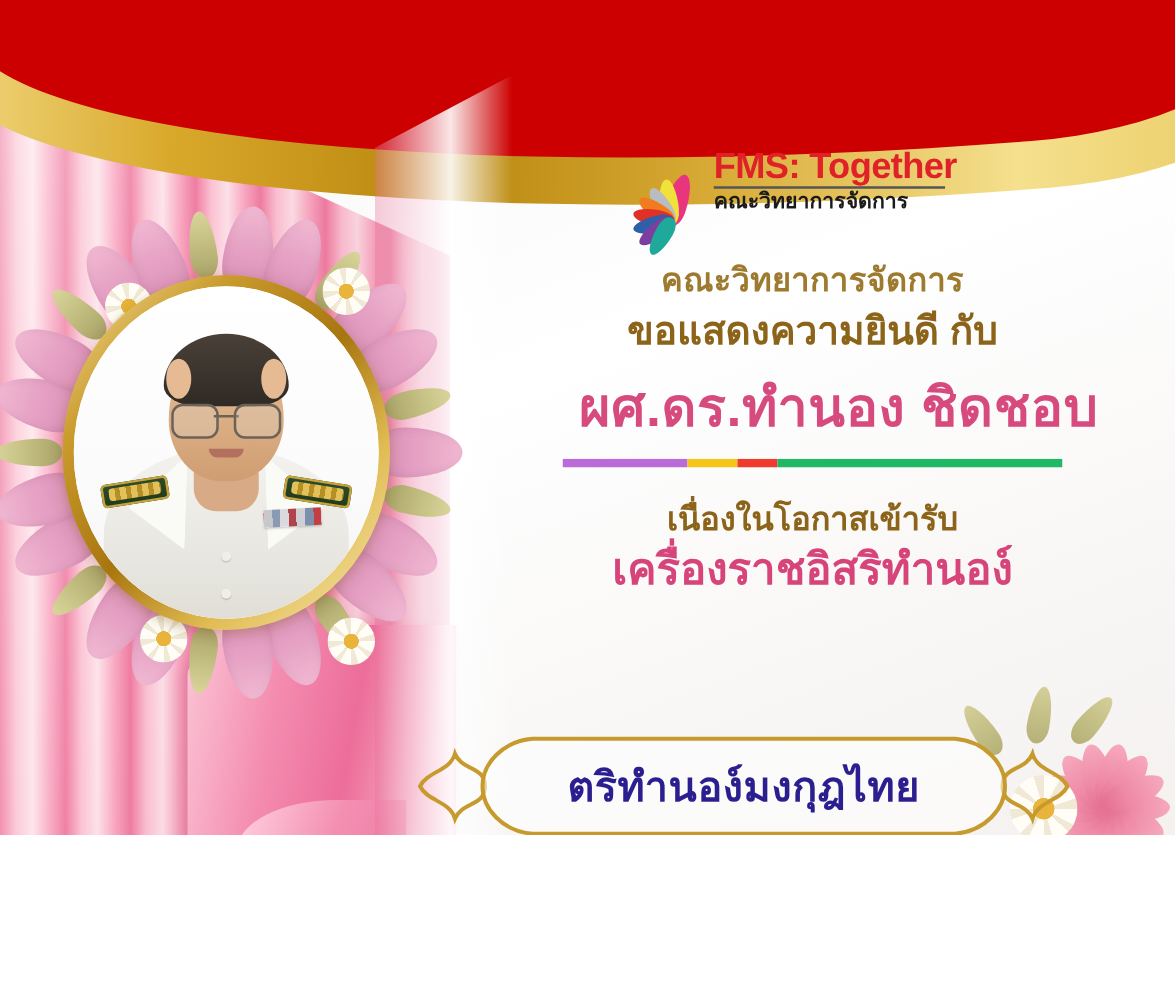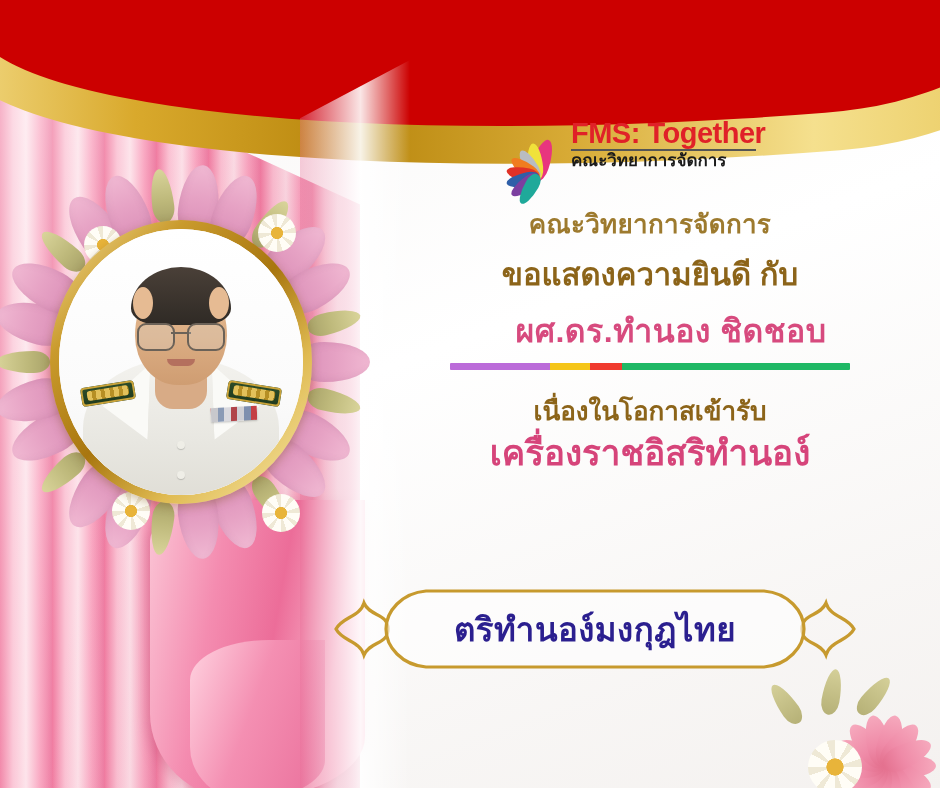--- a/index.html
+++ b/index.html
@@ -2,21 +2,21 @@
 <html><head>
 <meta charset="utf-8">
 <style>
   html,body{margin:0;padding:0;}
   body{
     width:940px;height:788px;overflow:hidden;
     font-family:"Liberation Sans","DejaVu Sans",sans-serif;
     background:#ffffff;
   }
   .poster{
-    position:relative;width:940px;height:788px;overflow:hidden;
+    position:relative;width:940px;height:668px;overflow:hidden;
     background:linear-gradient(160deg,#f7f5f4 0%,#ffffff 45%,#f4f1ef 100%);
   }
 
   
   .red-band{
     position:absolute;left:-40px;top:-120px;width:1030px;height:300px;
     background:#cc0000;
     border-bottom-left-radius:100% 65%;
     border-bottom-right-radius:22% 30%;
     transform:rotate(-4.5deg);
@@ -186,25 +186,25 @@
   .logo-thai{
     font-size:17px;font-weight:bold;color:#1b1b1b;line-height:1.1;white-space:nowrap;
   }
 
   
   .content{position:absolute;left:360px;top:208px;width:580px;z-index:20;text-align:center;}
   .t-faculty{
     font-size:26px;color:#9d7a2e;font-weight:bold;letter-spacing:.3px;line-height:1.25;
   }
   .t-congrats{
-    font-size:31px;color:#8c6419;font-weight:bold;margin-top:14px;line-height:1.3;
+    font-size:31px;color:#8c6419;font-weight:bold;margin-top:4px;line-height:1.3;
     text-shadow:0 1px 0 rgba(255,255,255,.6);
   }
   .t-name{
-    font-size:32px;color:#d74a7e;font-weight:bold;margin-top:16px;line-height:1.25;
+    font-size:43px;color:#d74a7e;font-weight:bold;margin-top:16px;line-height:1.25;
     letter-spacing:.5px;
     padding-left:42px;
   }
   .divider{
     width:400px;height:7px;margin:12px auto 0;display:flex;border-radius:1px;overflow:hidden;
   }
   .divider span{display:block;height:100%;}
   .t-occasion{
     font-size:26px;color:#8c6419;font-weight:bold;margin-top:25px;line-height:1.3;
   }

